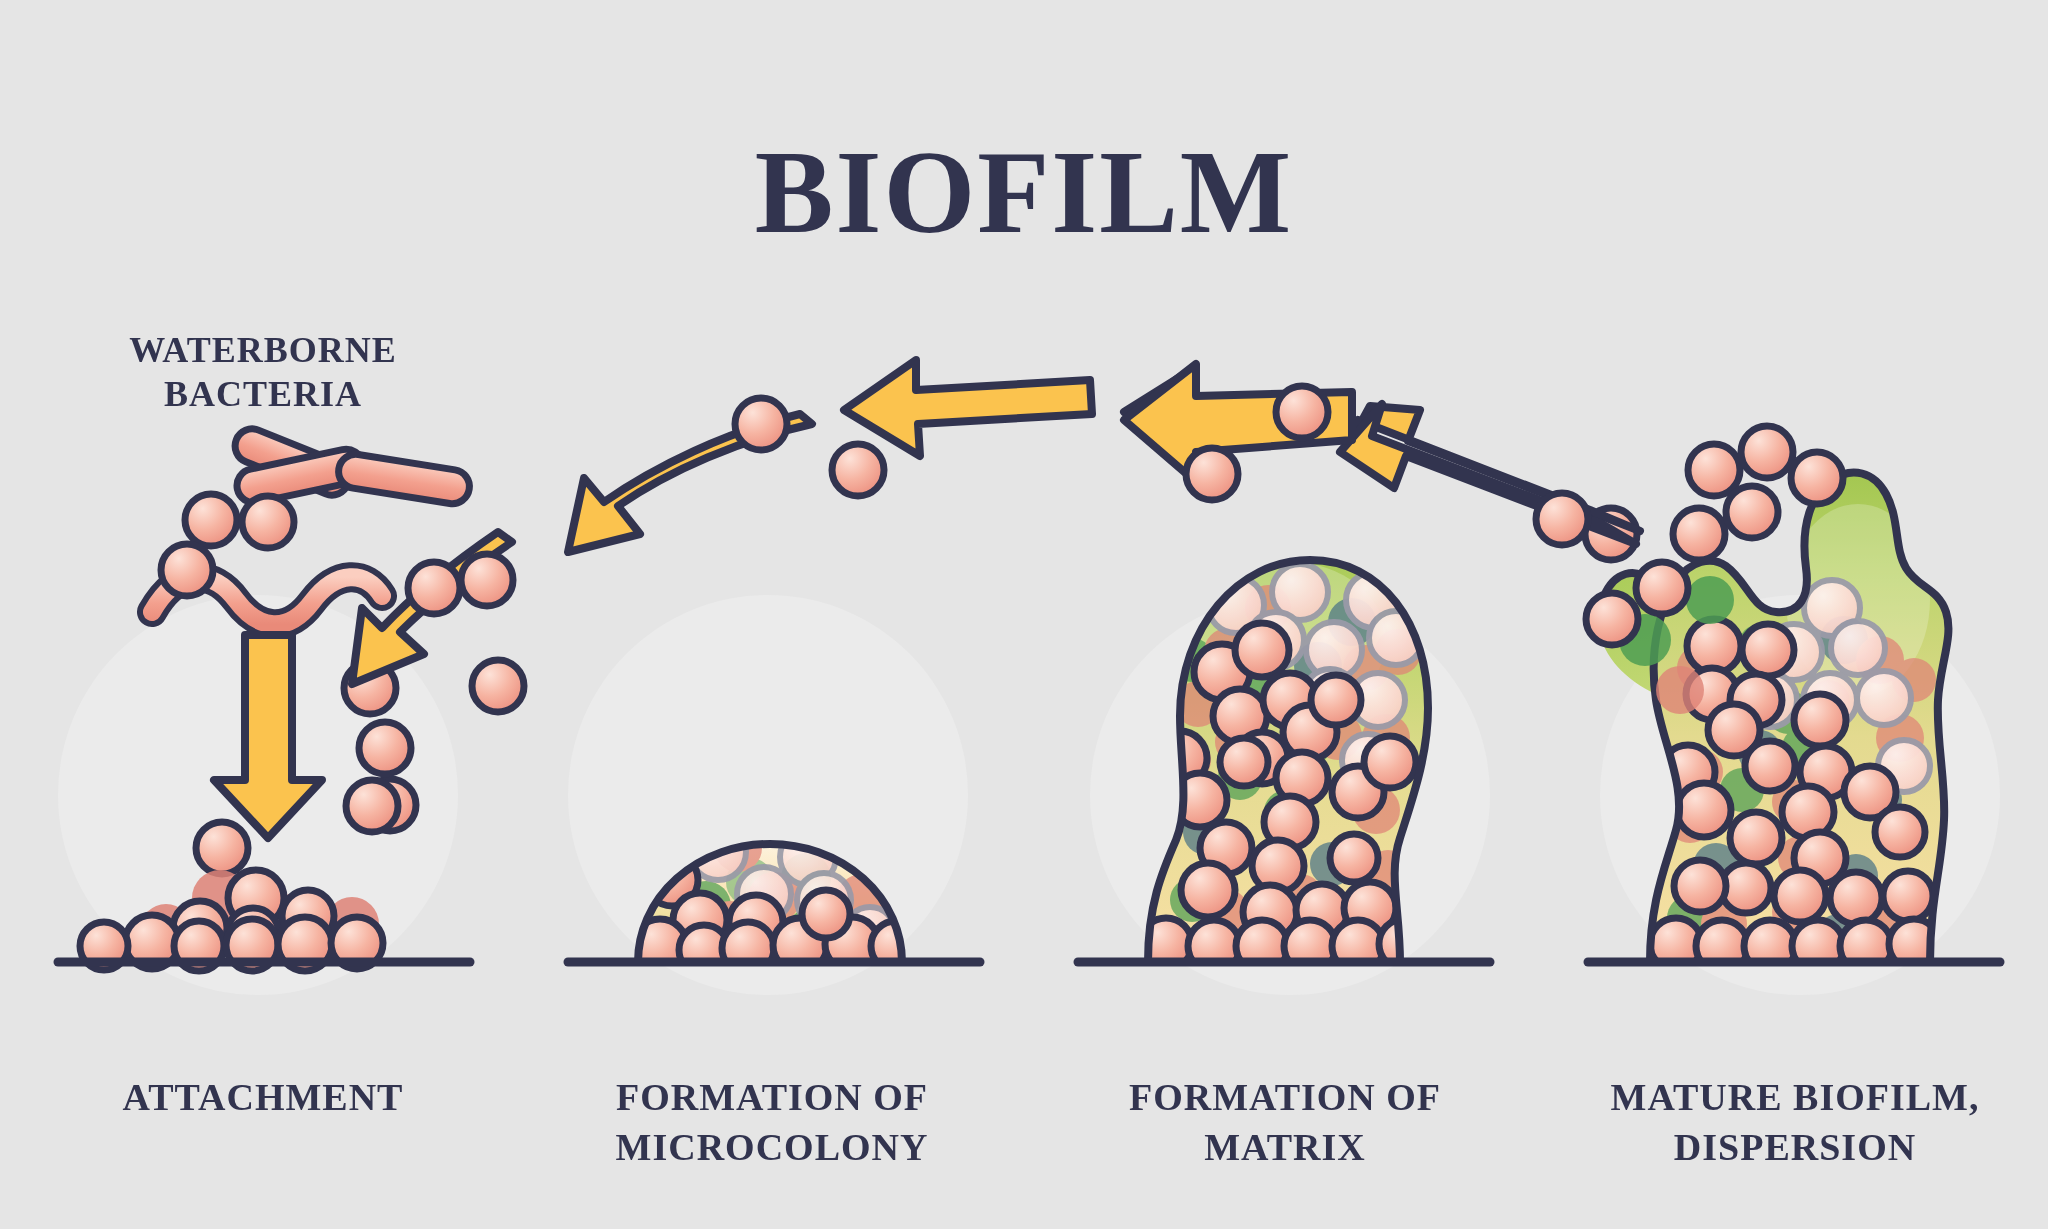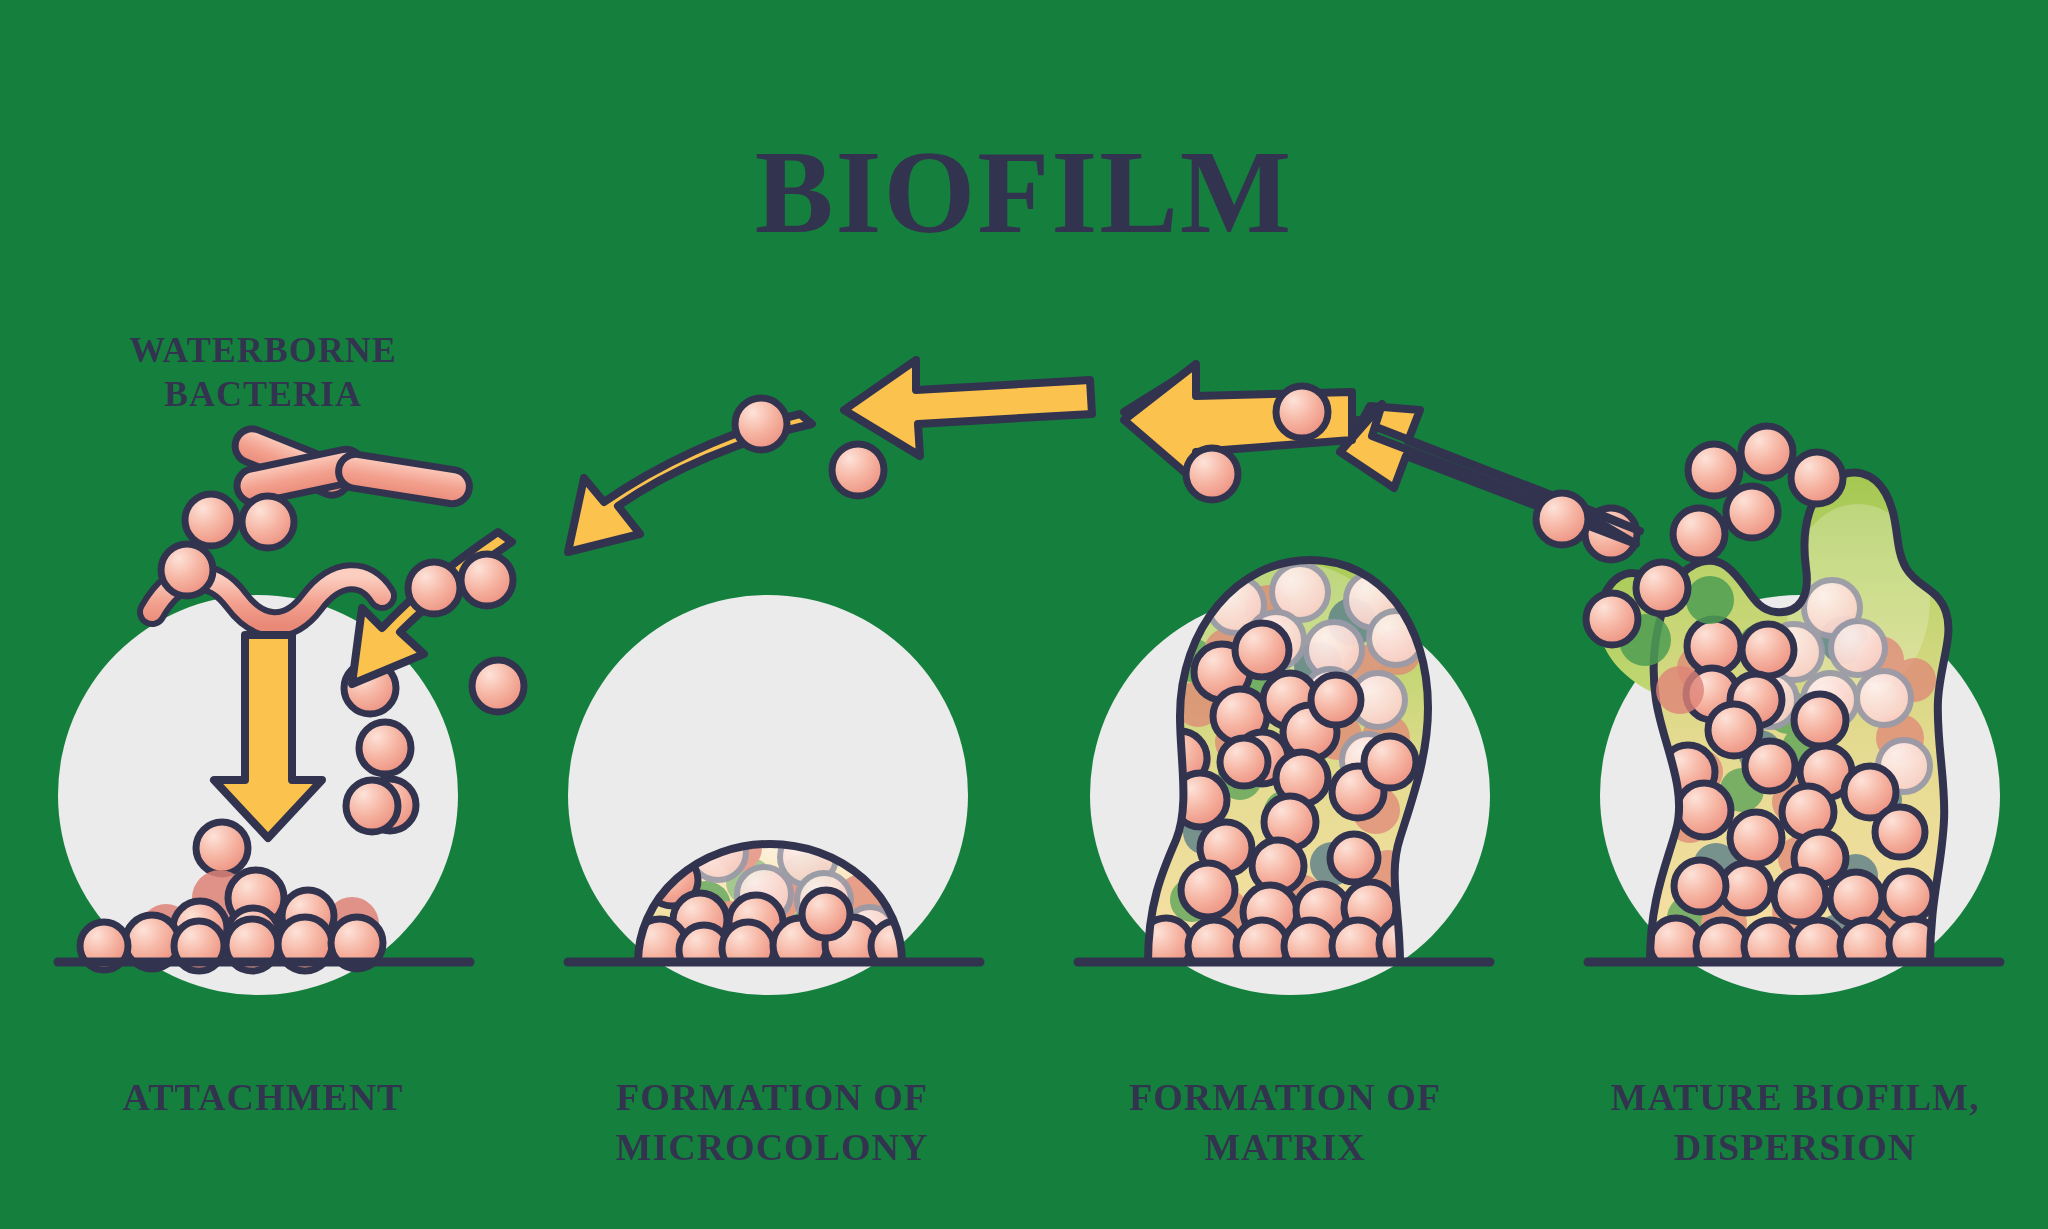--- a/index.html
+++ b/index.html
@@ -10,21 +10,21 @@
   body {
     width: 2048px;
     height: 1229px;
     font-family: "Liberation Serif", "DejaVu Serif", serif;
     overflow: hidden;
   }
   #stage {
     position: relative;
     width: 2048px;
     height: 1229px;
-    background: #15803d;
+    background: #e5e5e5;
   }
   #diagram-svg {
     position: absolute;
     left: 0;
     top: 0;
     width: 2048px;
     height: 1229px;
   }
   .ttl {
     font-family: "Liberation Serif", "DejaVu Serif", serif;

